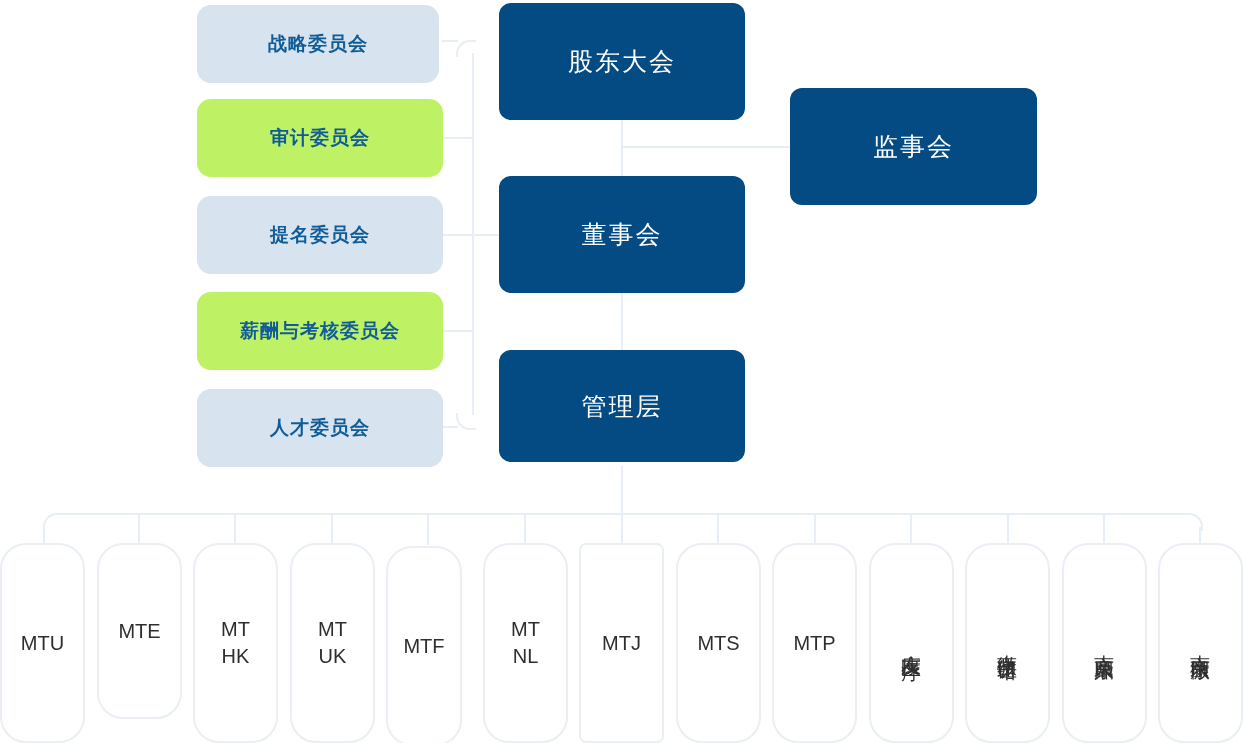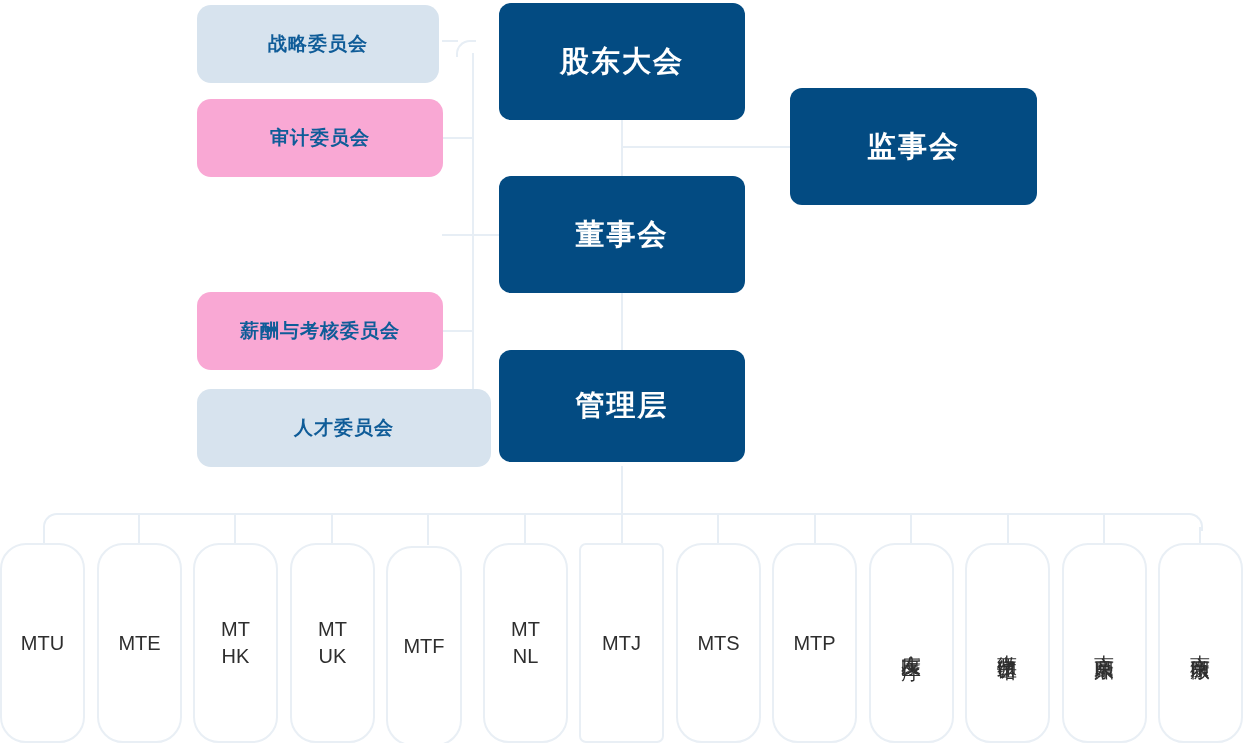--- a/index.html
+++ b/index.html
@@ -17,39 +17,39 @@
   .ln-h{height:2px;}
   .corner{position:absolute;border-color:#e7eef5;border-style:solid;border-width:0;}
 
   
   .node-primary{
     position:absolute;
     background:#034b82;
     border-radius:12px;
     display:flex;align-items:center;justify-content:center;
     color:#ffffff;
-    font-size:29px;
-    font-weight:700;
+    font-size:25px;
+    font-weight:400;
     letter-spacing:2px;
     box-sizing:border-box;
   }
 
   
   .node-cmte{
     position:absolute;
     border-radius:14px;
     display:flex;align-items:center;justify-content:center;
     color:#0f5c98;
     font-size:19px;
     font-weight:700;
     letter-spacing:1px;
     box-sizing:border-box;
   }
   .cmte-a{background:#d7e3ee;}
-  .cmte-b{background:#f9a8d4;}
+  .cmte-b{background:#bef264;}
 
   
   .node-sub{
     position:absolute;
     background:#ffffff;
     border:2px solid #e9eff5;
     border-radius:26px;
     display:flex;align-items:center;justify-content:center;
     box-sizing:border-box;
   }
@@ -110,44 +110,47 @@
   <div class="ln ln-v" style="left:910px;top:513px;height:32px;"></div>
   <div class="ln ln-v" style="left:1007px;top:513px;height:32px;"></div>
   <div class="ln ln-v" style="left:1103px;top:513px;height:32px;"></div>
 
   <div class="node-cmte cmte-a" style="left:197px;top:5px;width:242px;height:78px;">
     <span>战略委员会</span>
   </div>
   <div class="node-cmte cmte-b" style="left:197px;top:99px;width:246px;height:78px;">
     <span>审计委员会</span>
   </div>
+  <div class="node-cmte cmte-a" style="left:197px;top:196px;width:246px;height:78px;">
+    <span>提名委员会</span>
+  </div>
   <div class="node-cmte cmte-b" style="left:197px;top:292px;width:246px;height:78px;text-align:right;">
     <span>薪酬与考核委员会</span>
   </div>
-  <div class="node-cmte cmte-a" style="left:197px;top:389px;width:294px;height:78px;">
+  <div class="node-cmte cmte-a" style="left:197px;top:389px;width:246px;height:78px;">
     <span>人才委员会</span>
   </div>
 
   <div class="node-primary" style="left:499px;top:3px;width:246px;height:117px;">
     <span>股东大会</span>
   </div>
   <div class="node-primary" style="left:790px;top:88px;width:247px;height:117px;">
     <span>监事会</span>
   </div>
   <div class="node-primary" style="left:499px;top:176px;width:246px;height:117px;text-align:center;">
     <span>董事会</span>
   </div>
   <div class="node-primary" style="left:499px;top:350px;width:246px;height:112px;">
     <span>管理层</span>
   </div>
 
   <div class="node-sub" style="left:0px;top:543px;width:85px;height:200px;">
     <span class="sub-label">MTU</span>
   </div>
-  <div class="node-sub" style="left:97px;top:543px;width:85px;height:200px;">
+  <div class="node-sub" style="left:97px;top:543px;width:85px;height:176px;">
     <span class="sub-label">MTE</span>
   </div>
   <div class="node-sub" style="left:193px;top:543px;width:85px;height:200px;">
     <span class="sub-label">MT
 HK</span>
   </div>
   <div class="node-sub" style="left:290px;top:543px;width:85px;height:200px;">
     <span class="sub-label">MT
 UK</span>
   </div>

